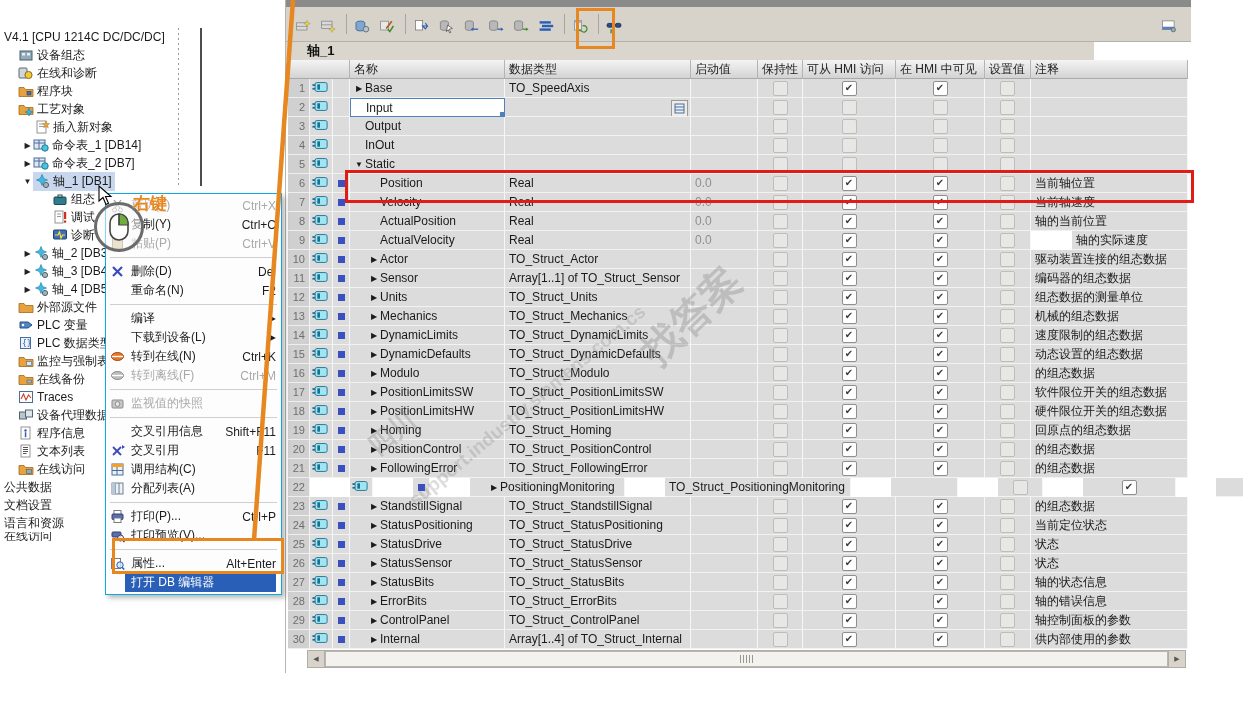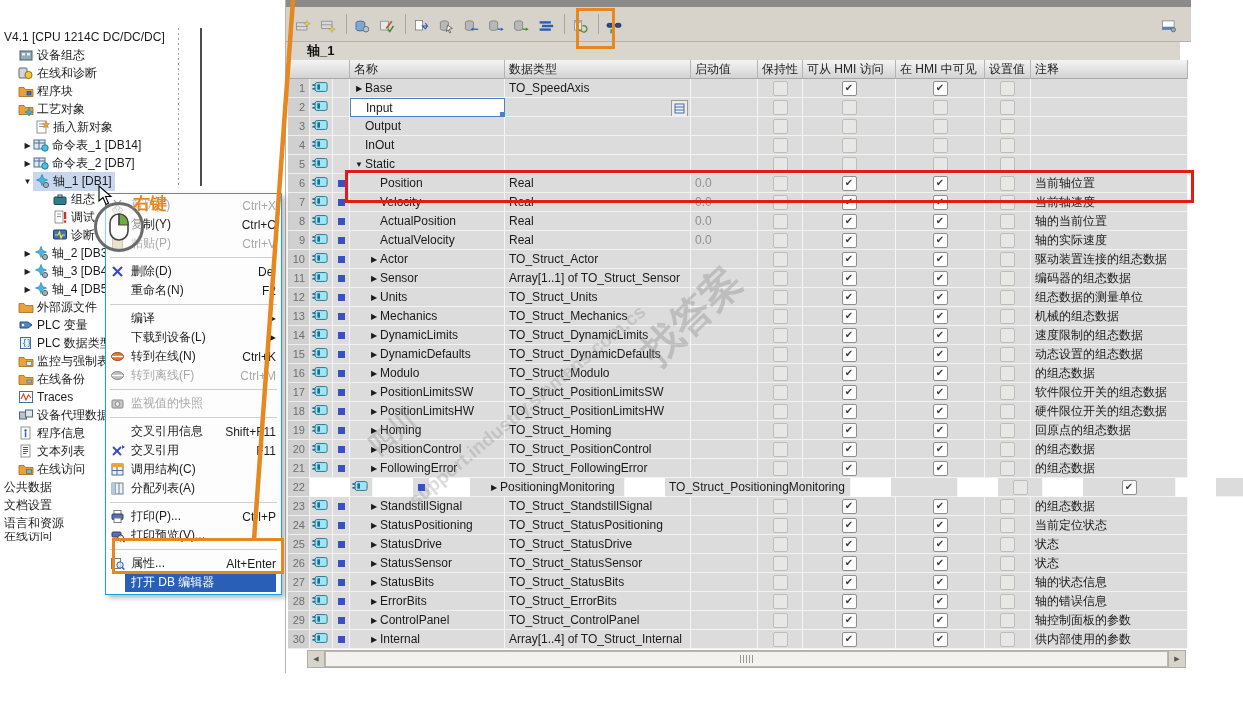--- a/index.html
+++ b/index.html
@@ -27,21 +27,21 @@
   .menu-item.disabled{color:#a9a9a9;}
   .menu-sep{height:1px;background:#cfcfcf;margin:2px 4px;}
   .mi-selected{background:#2a5fb8;color:#fff;margin-left:19px;margin-right:5px;padding-left:6px;}
   
   .editor{position:absolute;left:285px;top:0;width:905px;height:673px;background:#fff;border-left:1px solid #b7b4ae;}
   .topstrip{position:absolute;left:0;top:0;width:905px;height:7px;background:#8a8a8a;}
   .toolbar{position:absolute;left:0;top:7px;width:905px;height:35px;background:#d7d3cb;
            border-bottom:1px solid #b5b2ab;display:flex;align-items:center;padding-left:6px;box-sizing:border-box;}
   .tb-btn{width:25px;height:25px;display:flex;align-items:center;justify-content:center;flex:0 0 auto;}
   .tb-sep{width:1px;height:20px;background:#a9a6a0;margin:0 4px;flex:0 0 auto;}
-  .titlebar{position:absolute;left:0;top:42px;width:894px;height:18px;background:#dad6ce;}
+  .titlebar{position:absolute;left:0;top:42px;width:808px;height:18px;background:#dad6ce;}
   .db-title{position:absolute;left:21px;top:0;font-size:13px;font-weight:bold;color:#111;}
   .thead{position:absolute;left:2px;top:60px;width:900px;height:19px;display:grid;
          grid-template-columns:62px 155px 186px 67px 45px 93px 89px 46px 157px;}
   .th{background:linear-gradient(#f4f4f4,#d3d3d3);border-right:1px solid #b4b4b4;border-bottom:1px solid #a9a9a9;
       font-size:12px;color:#222;display:flex;align-items:center;padding-left:4px;box-sizing:border-box;white-space:nowrap;overflow:hidden;}
   .trow{position:absolute;left:2px;width:900px;height:19px;display:grid;
         grid-template-columns:22px 23px 17px 155px 186px 67px 45px 93px 89px 46px 157px;}
   .cell{background:#dcdcdc;border-right:1px solid rgba(255,255,255,.75);border-bottom:1px solid rgba(255,255,255,.65);
         display:flex;align-items:center;font-size:12px;color:#1a1a1a;white-space:nowrap;overflow:hidden;box-sizing:border-box;}
   .numcell{background:#d0d0d0;justify-content:flex-end;padding-right:4px;font-size:11px;color:#6e6e6e;}
@@ -802,21 +802,21 @@
           </div>
           <div class="cell ccell">
             <span class="cb">✔</span>
           </div>
           <div class="cell ccell">
             <span class="cb">✔</span>
           </div>
           <div class="cell ccell">
             <span class="cb dim"></span>
           </div>
-          <div class="cell" style="padding-left: 4px;">轴的实际速度</div>
+          <div class="cell" style="padding-left: 4px; margin-left: 41px;">轴的实际速度</div>
         </div>
         <div class="trow" style="top: 250px;">
           <div class="cell numcell">10</div>
           <div class="cell ccell">
             <span class="tree-icon">
               <svg width="17" height="12" viewBox="0 0 18 12">
                 <rect x="3.5" y="1" width="13.5" height="10" rx="2" fill="#9fe5f2" stroke="#1e6e8e" stroke-width="1"></rect>
                 <rect x="6" y="3" width="3" height="6" fill="#1e6e8e"></rect>
                 <rect x="0.5" y="2.8" width="3" height="2" fill="#1e6e8e"></rect>
                 <rect x="0.5" y="7" width="3" height="2" fill="#1e6e8e"></rect>

